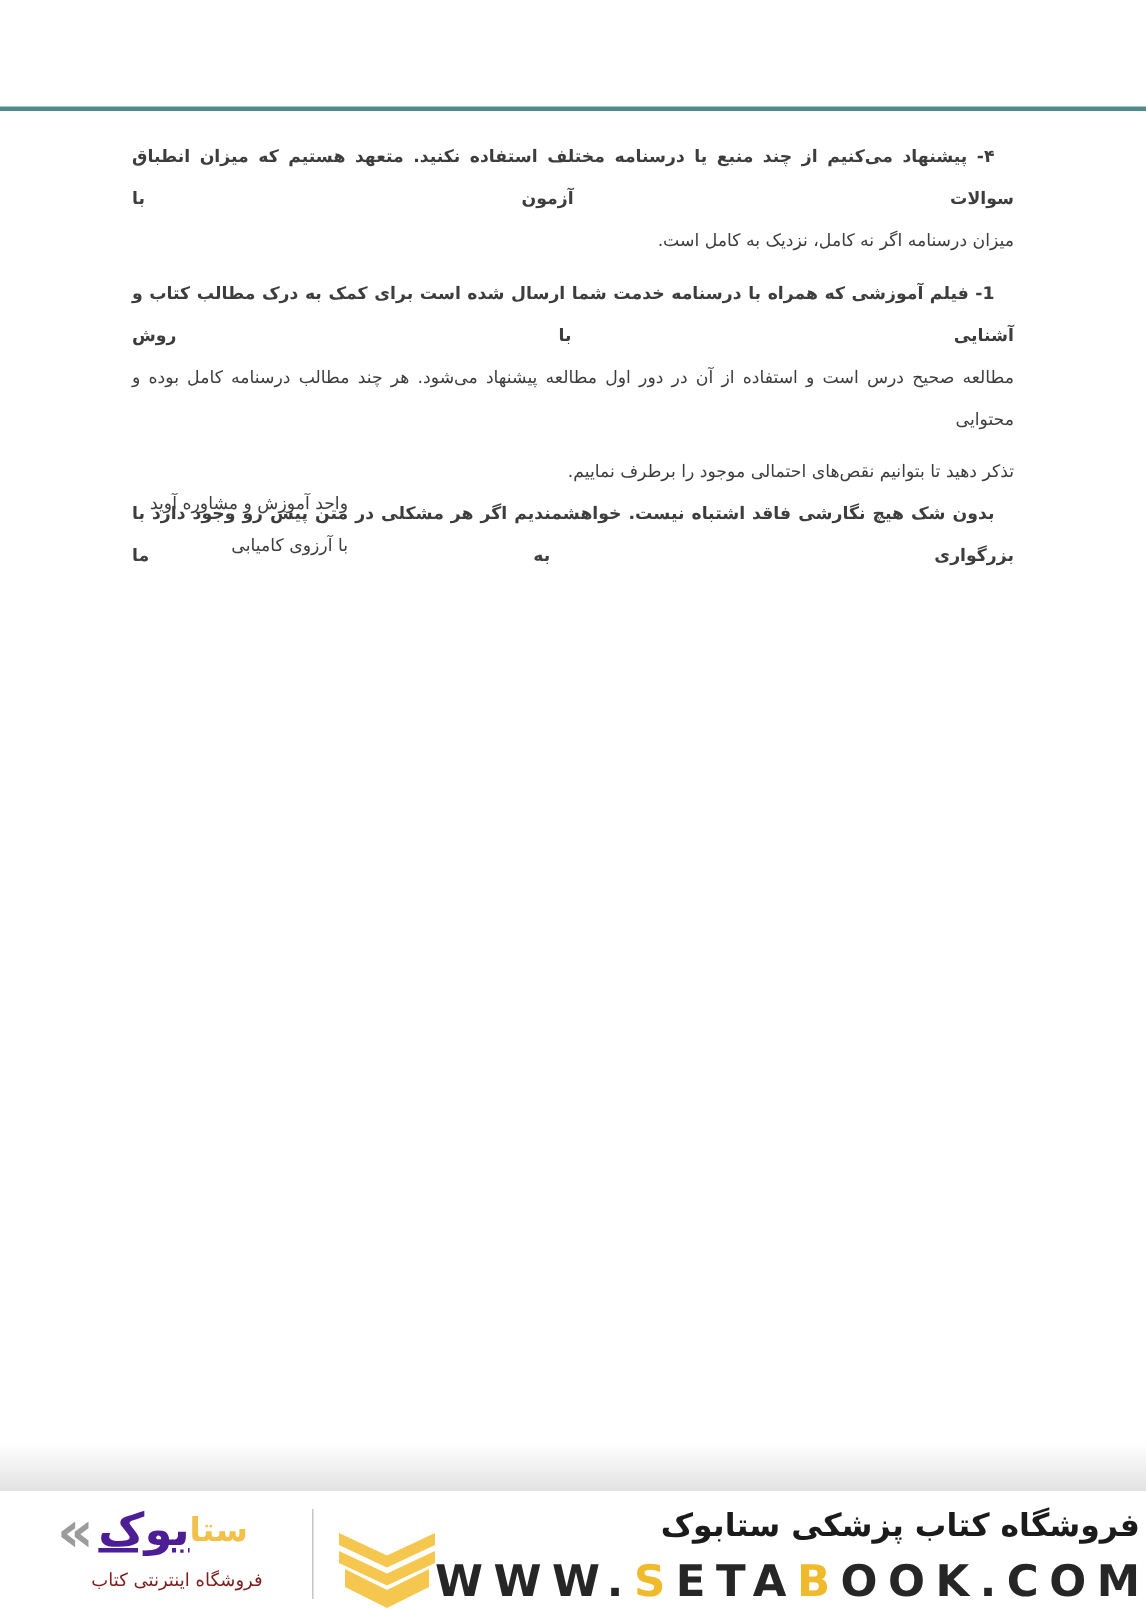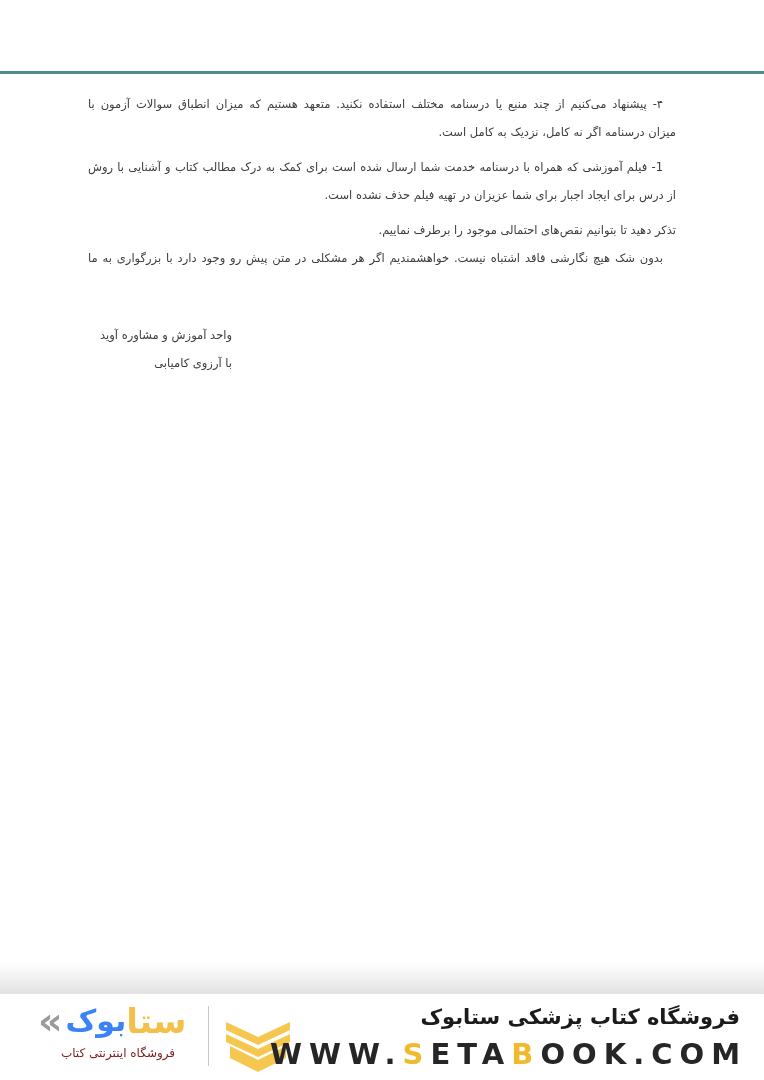--- a/index.html
+++ b/index.html
@@ -12,62 +12,62 @@
   .top-rule{position:absolute;top:71px;left:0;width:764px;height:3px;background:#4e8c8b;}
 
   
   .content{
     position:absolute;top:90px;left:88px;width:588px;
     direction:rtl;font-size:11.5px;color:#3d3d3d;
   }
   .para{margin:0 0 7px 0;}
   .tline{line-height:28px;text-align:justify;text-align-last:justify;}
   .tline.last{text-align-last:right;}
-  .tline.first{text-indent:13px;}
+  .tline.first{text-indent:13px;font-weight:bold;}
 
   .signature{
     position:absolute;top:321px;left:88px;width:588px;
     direction:rtl;text-align:right;padding-right:444px;box-sizing:border-box;
     font-size:11.5px;color:#3d3d3d;
   }
   .sig-line{line-height:28px;white-space:nowrap;}
 
   
   .shadow-band{
     position:absolute;top:962px;left:0;width:764px;height:32px;
     background:linear-gradient(#ffffff,#e2e2e2);
   }
 
   
   .footer{position:absolute;top:994px;left:0;width:764px;height:86px;background:#ffffff;}
   .logo-block{position:absolute;left:38px;top:4px;}
   .logo-row{display:flex;align-items:center;direction:ltr;height:46px;}
   .guillemet{color:#9b9b9b;font-size:38px;font-weight:bold;line-height:38px;margin-right:3px;}
-  .word-gray{color:#3b82f6;font-size:30px;font-weight:bold;line-height:46px;}
-  .word-yellow{color:#f3c04a;font-size:34px;font-weight:bold;line-height:46px;text-align:right;}
+  .word-gray{color:#4c1d95;font-size:30px;font-weight:bold;line-height:46px;text-decoration:underline;}
+  .word-yellow{color:#f3c04a;font-size:22px;font-weight:bold;line-height:46px;text-align:right;}
   .tagline{color:#7f1d1d;font-size:12px;direction:rtl;text-align:center;margin-top:2px;width:160px;}
   .v-divider{position:absolute;left:208px;top:12px;width:1px;height:60px;background:#c6c6c6;}
   .emblem{position:absolute;left:224px;top:16px;}
-  .right-block{position:absolute;right:24px;top:10px;text-align:right;}
+  .right-block{position:absolute;right:4px;top:10px;text-align:right;}
   .store-title{direction:rtl;font-size:21px;font-weight:bold;color:#1b1b1b;line-height:26px;}
   .url{font-size:29px;font-weight:bold;letter-spacing:7px;margin-top:7px;margin-right:-7px;white-space:nowrap;}
 </style>
 </head>
 <body>
 
 <div class="top-rule"></div>
 
 <div class="content" id="letter-body">
     <div class="para">
       <div class="tline first">۴- پیشنهاد می‌کنیم از چند منبع یا درسنامه مختلف استفاده نکنید. متعهد هستیم که میزان انطباق سوالات آزمون با</div>
       <div class="tline last">میزان درسنامه اگر نه کامل، نزدیک به کامل است.</div>
     </div>
     <div class="para">
       <div class="tline first">1- فیلم آموزشی که همراه با درسنامه خدمت شما ارسال شده است برای کمک به درک مطالب کتاب و آشنایی با روش</div>
-      <div class="tline last">از درس برای ایجاد اجبار برای شما عزیزان در تهیه فیلم حذف نشده است.</div>
+      <div class="tline">مطالعه صحیح درس است و استفاده از آن در دور اول مطالعه پیشنهاد می‌شود. هر چند مطالب درسنامه کامل بوده و محتوایی</div>
     </div>
     <div class="para">
       <div class="tline last">تذکر دهید تا بتوانیم نقص‌های احتمالی موجود را برطرف نماییم.</div>
       <div class="tline first">بدون شک هیچ نگارشی فاقد اشتباه نیست. خواهشمندیم اگر هر مشکلی در متن پیش رو وجود دارد با بزرگواری به ما</div>
     </div>
   </div>
 
 <div class="signature">
   <div class="sig-line">واحد آموزش و مشاوره آوید</div>
   <div class="sig-line">با آرزوی کامیابی</div>

